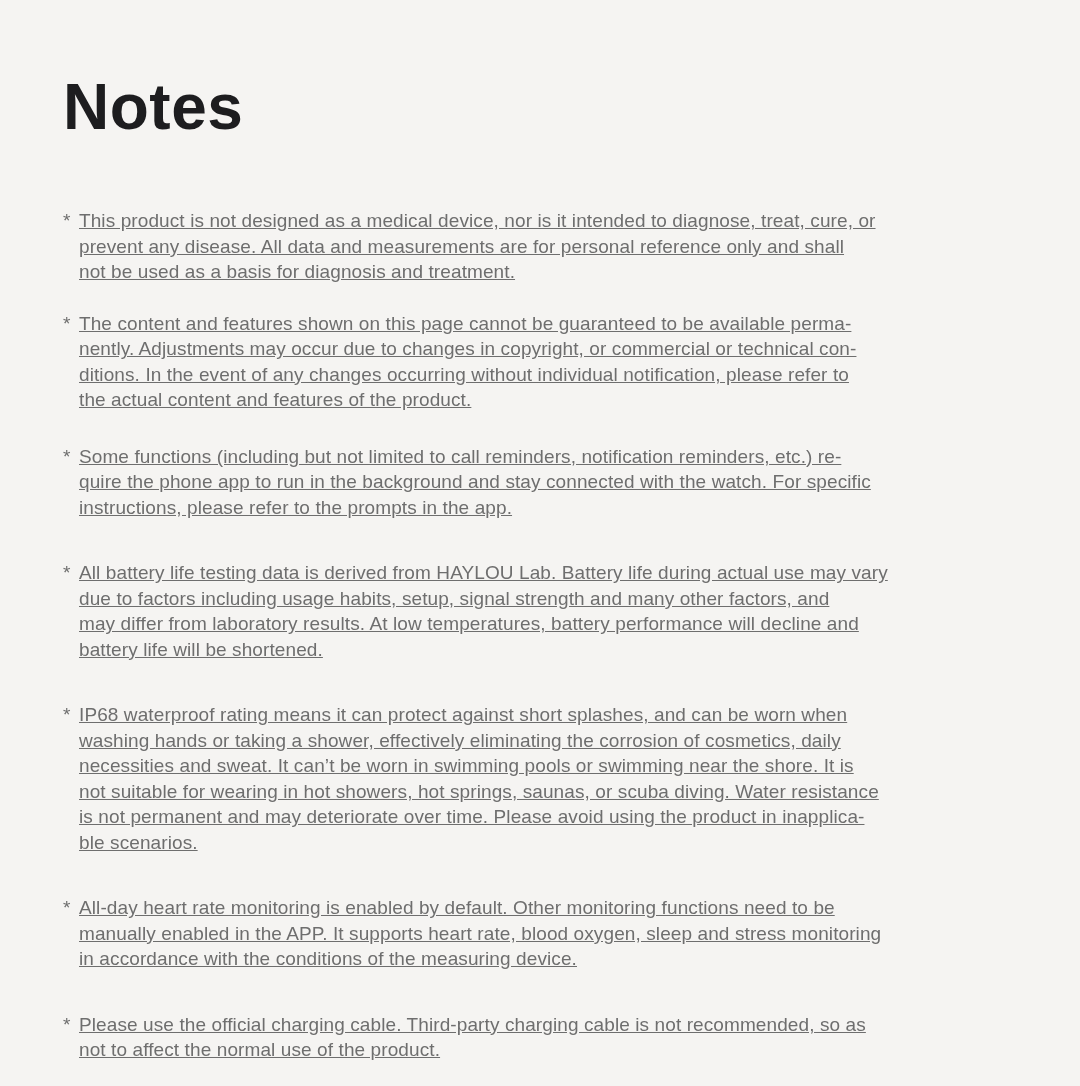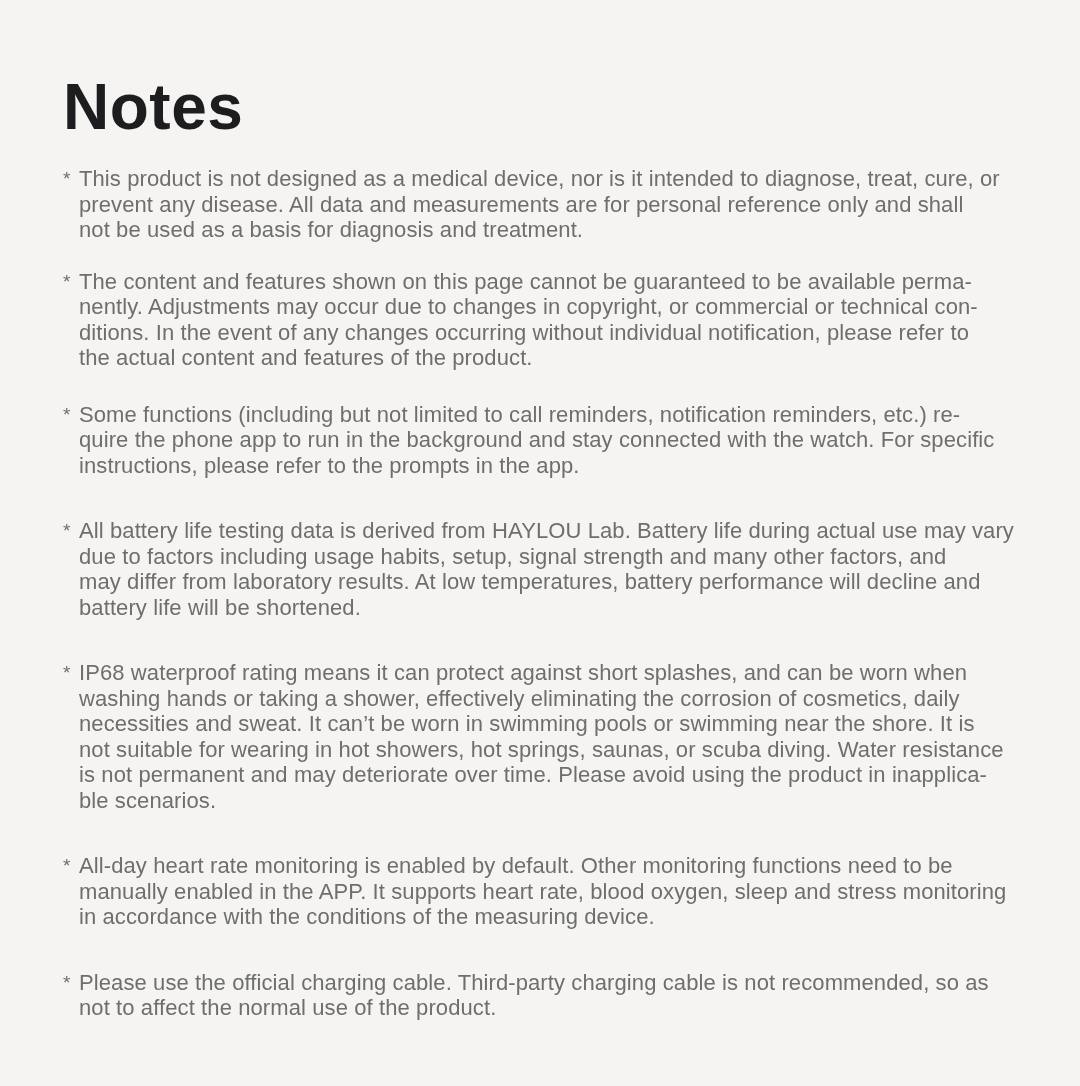--- a/index.html
+++ b/index.html
@@ -21,21 +21,21 @@
     width: 1080px;
     height: 1086px;
     padding: 72px 60px 0 63px;
   }
   .page-title {
     font-size: 64px;
     font-weight: 800;
     letter-spacing: 0.5px;
     line-height: 1.1;
     color: var(--title-color);
-    margin-bottom: 24px;
+    margin-bottom: 66px;
   }
   .notes-list {
     width: 956px;
   }
   .note-item {
     display: flex;
     align-items: flex-start;
     margin-bottom: 40px;
   }
   .note-item:nth-child(1) { margin-bottom: 26px; }
@@ -43,25 +43,26 @@
   .note-item:last-child   { margin-bottom: 0; }
   .note-bullet {
     flex: 0 0 16px;
     width: 16px;
     font-size: 19px;
     line-height: 25.5px;
     color: var(--text-color);
   }
   .note-text {
     flex: 1;
-    font-size: 22px;
+    font-size: 19px;
     line-height: 25.5px;
     color: var(--text-color);
     white-space: pre-line;
     letter-spacing: 0.1px;
+    text-decoration: underline;
   }
 </style>
 </head>
 <body>
 
 <div class="page">
   <h1 class="page-title">Notes</h1>
 
   <div class="notes-list">
   <div class="note-item">

